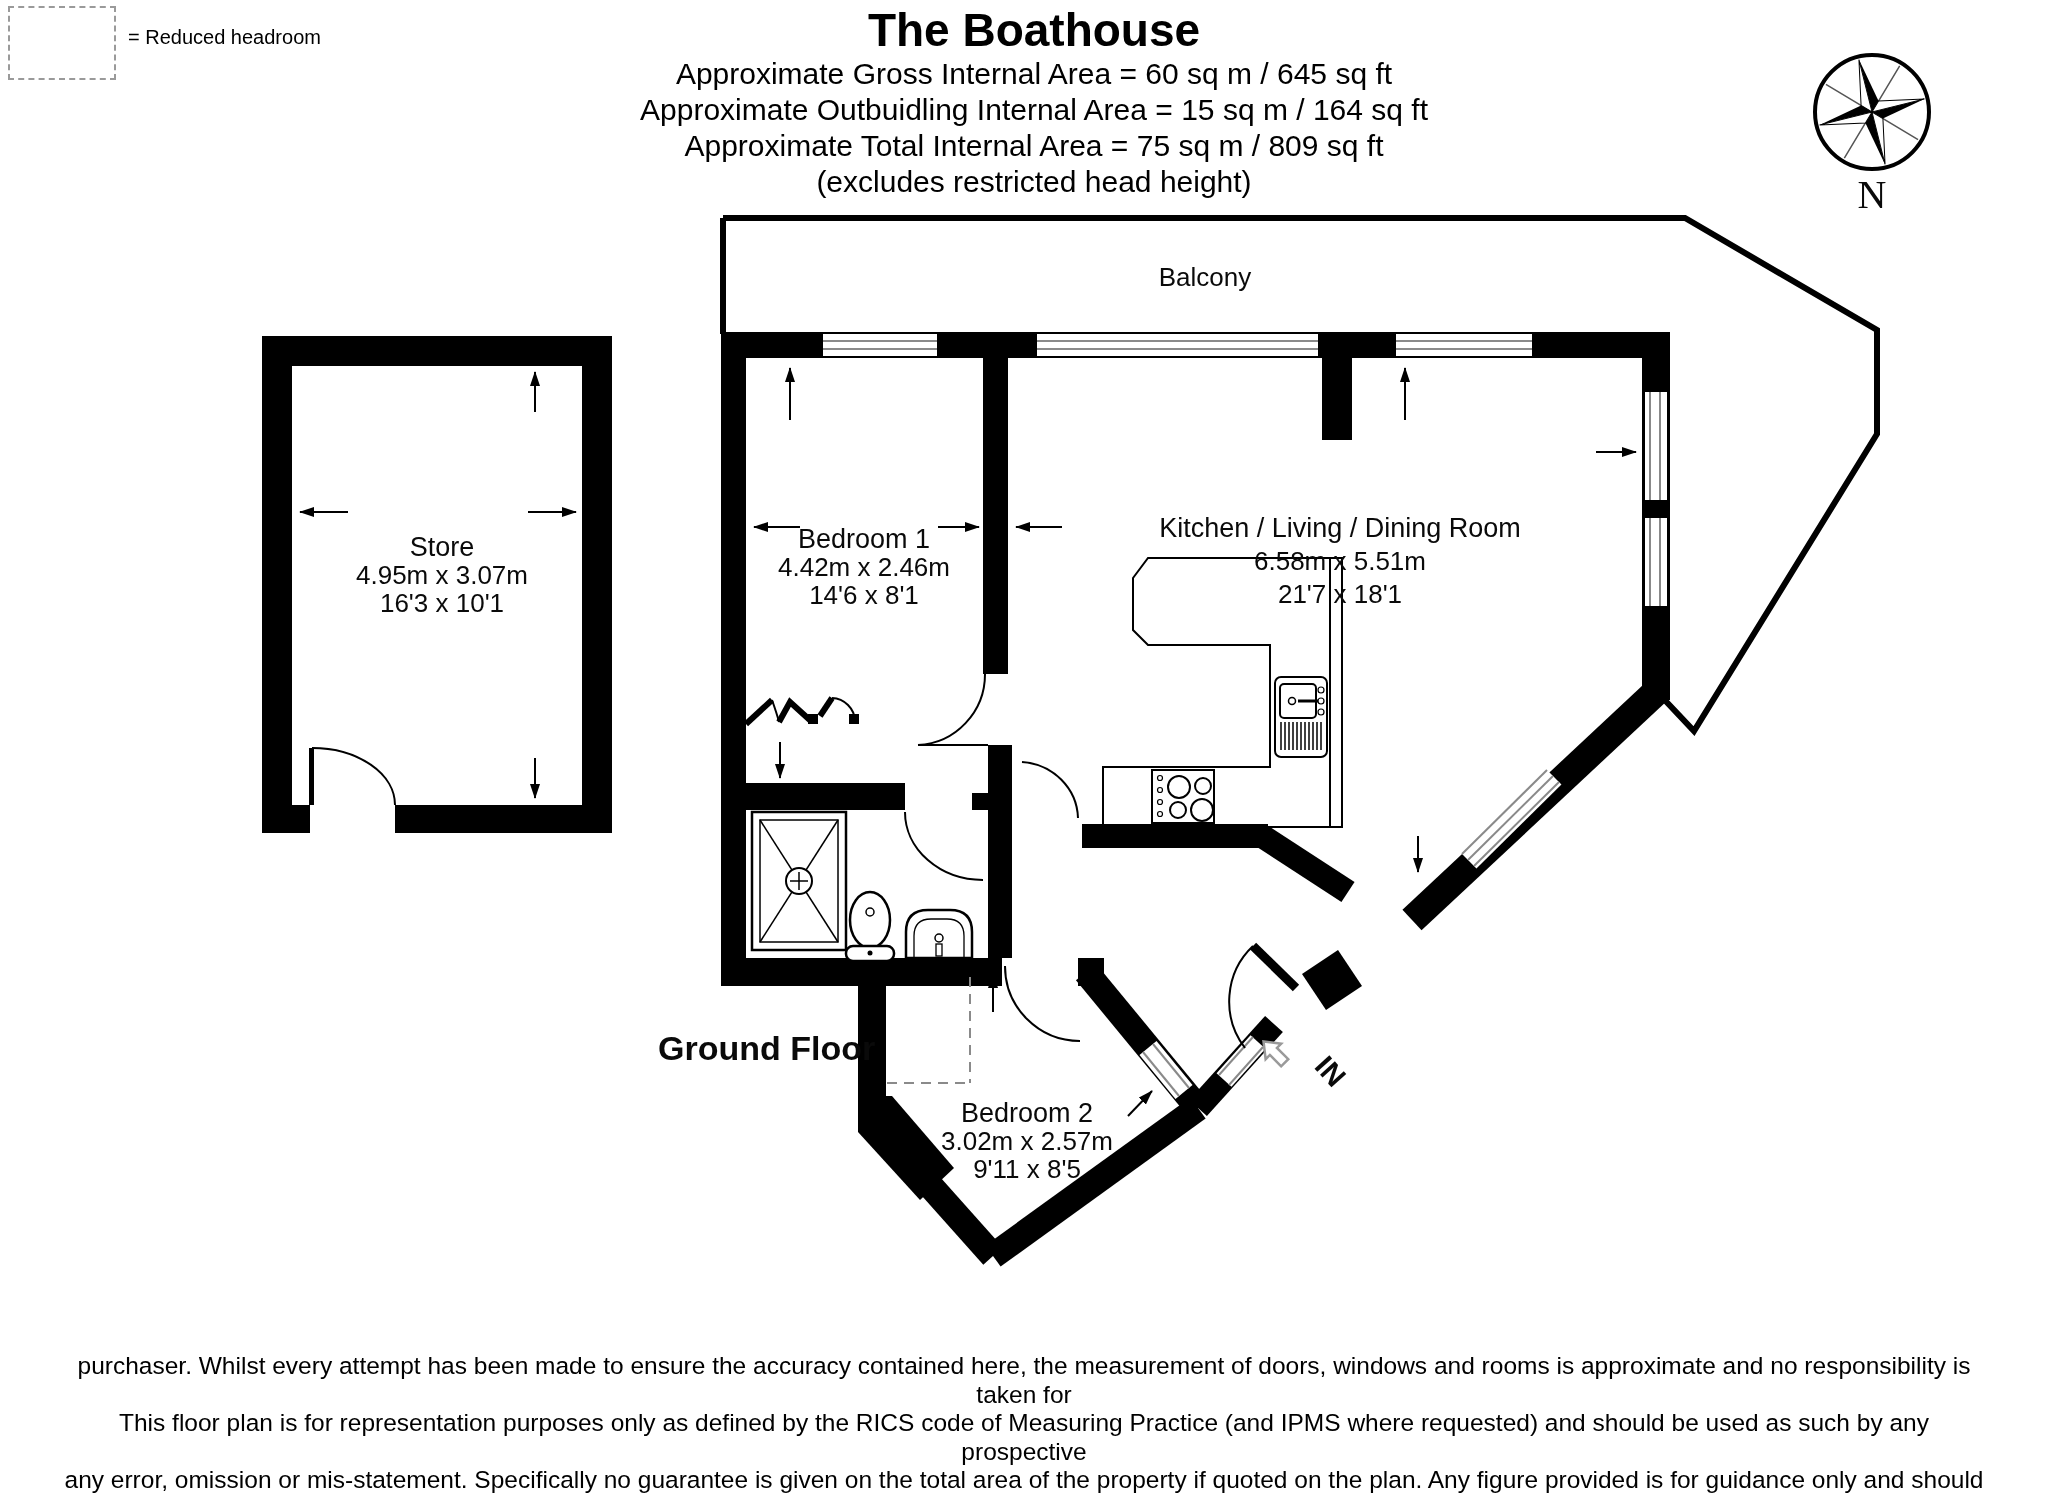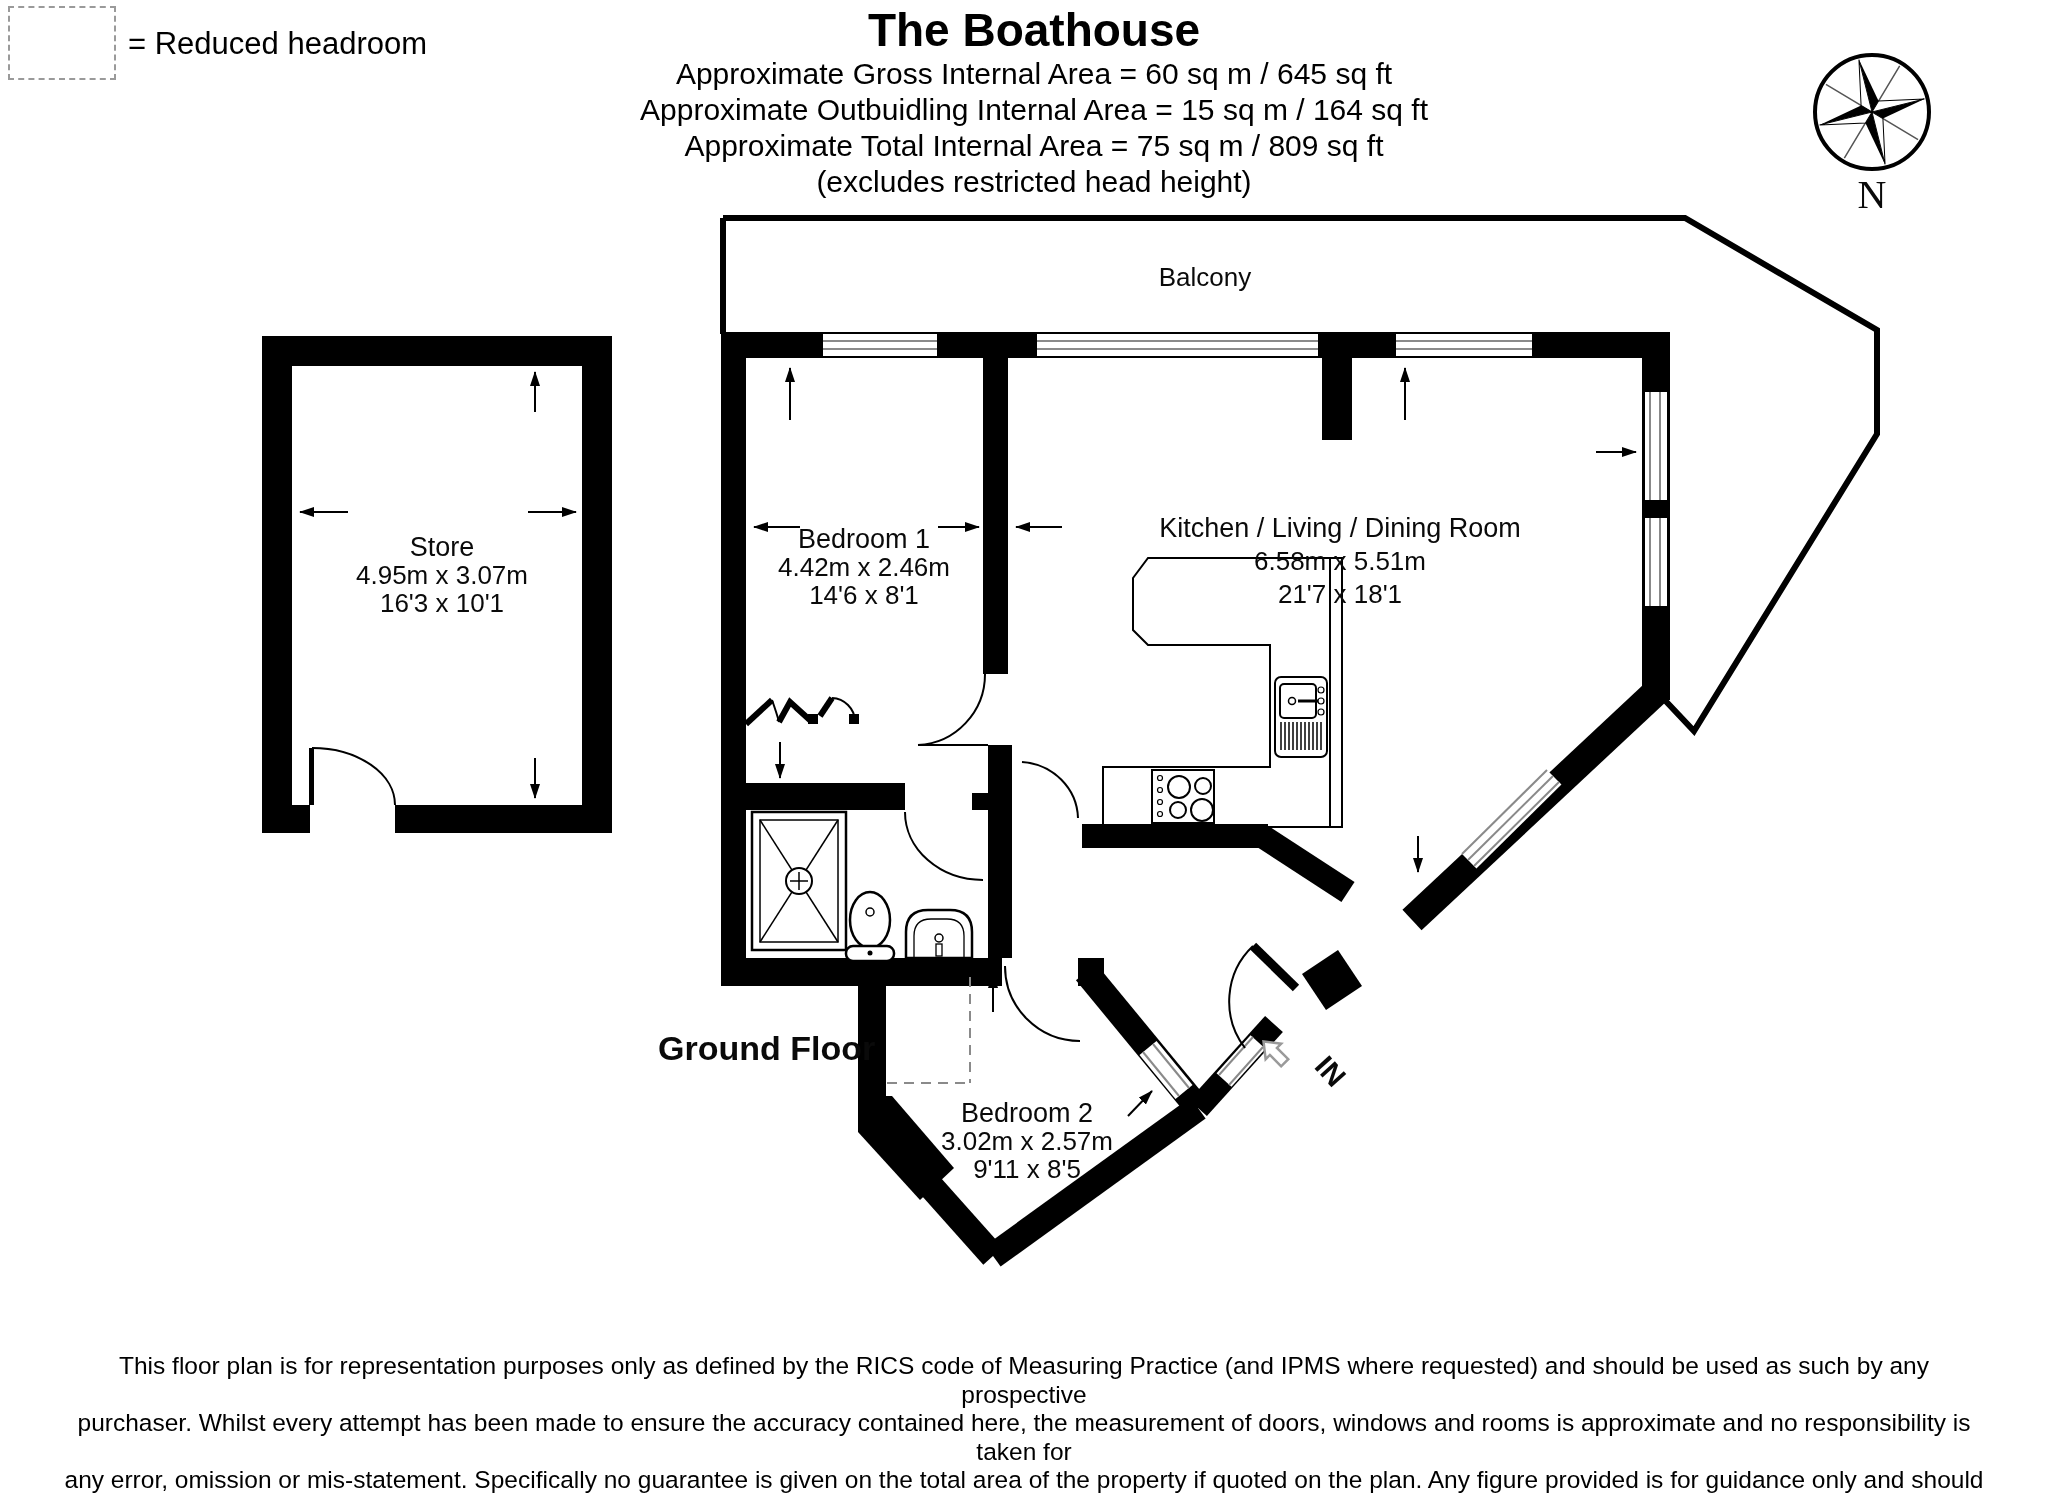--- a/index.html
+++ b/index.html
@@ -6,21 +6,21 @@
   .page{position:relative;width:2048px;height:1496px;background:#ffffff;
         font-family:"Liberation Sans", sans-serif;color:#000;overflow:hidden;}
   
   .header{position:absolute;top:0;left:0;width:2048px;text-align:center;transform:translateX(10px);}
   .header .title{font-size:46px;font-weight:bold;line-height:52px;margin-top:4px;}
   .header .area-line{font-size:30px;line-height:36px;}
   .header .note{font-size:30px;line-height:36px;}
   
   .legend-box{position:absolute;left:8px;top:6px;width:104px;height:70px;
               border:2px dashed #9a9a9a;background:#fff;}
-  .legend-label{position:absolute;left:128px;top:26px;font-size:31px;}
+  .legend-label{position:absolute;left:128px;top:26px;font-size:20px;}
   
   .footer{position:absolute;left:60px;right:60px;top:1352px;text-align:center;
           font-size:24.5px;line-height:28.5px;}
   
   .plan-svg{position:absolute;left:0;top:0;}
   .wall{fill:#000;stroke:none;}
   .wline{stroke:#000;fill:none;}
   .thin{stroke:#000;stroke-width:2px;fill:none;}
   .glaze{stroke:#8a8a8a;stroke-width:2px;fill:none;}
   .dash{stroke:#8a8a8a;stroke-width:2px;fill:none;stroke-dasharray:10 7;}
@@ -274,19 +274,19 @@
 
       <text class="roomname anchor" x="1027" y="1122">Bedroom 2</text>
       <text class="roomdim anchor" x="1027" y="1150">3.02m x 2.57m</text>
       <text class="roomdim anchor" x="1027" y="1178">9'11 x 8'5</text>
 
       <text class="gf" x="658" y="1060">Ground Floor</text>
     </g>
   </svg>
 
   <div class="footer">
+    <div>purchaser. Whilst every attempt has been made to ensure the accuracy contained here, the measurement of doors, windows and rooms is approximate and no responsibility is taken for</div>
     <div>This floor plan is for representation purposes only as defined by the RICS code of Measuring Practice (and IPMS where requested) and should be used as such by any prospective</div>
-    <div>purchaser. Whilst every attempt has been made to ensure the accuracy contained here, the measurement of doors, windows and rooms is approximate and no responsibility is taken for</div>
     <div>any error, omission or mis-statement. Specifically no guarantee is given on the total area of the property if quoted on the plan. Any figure provided is for guidance only and should not</div>
 
   </div>
 
 </div>
 
 </body></html>

